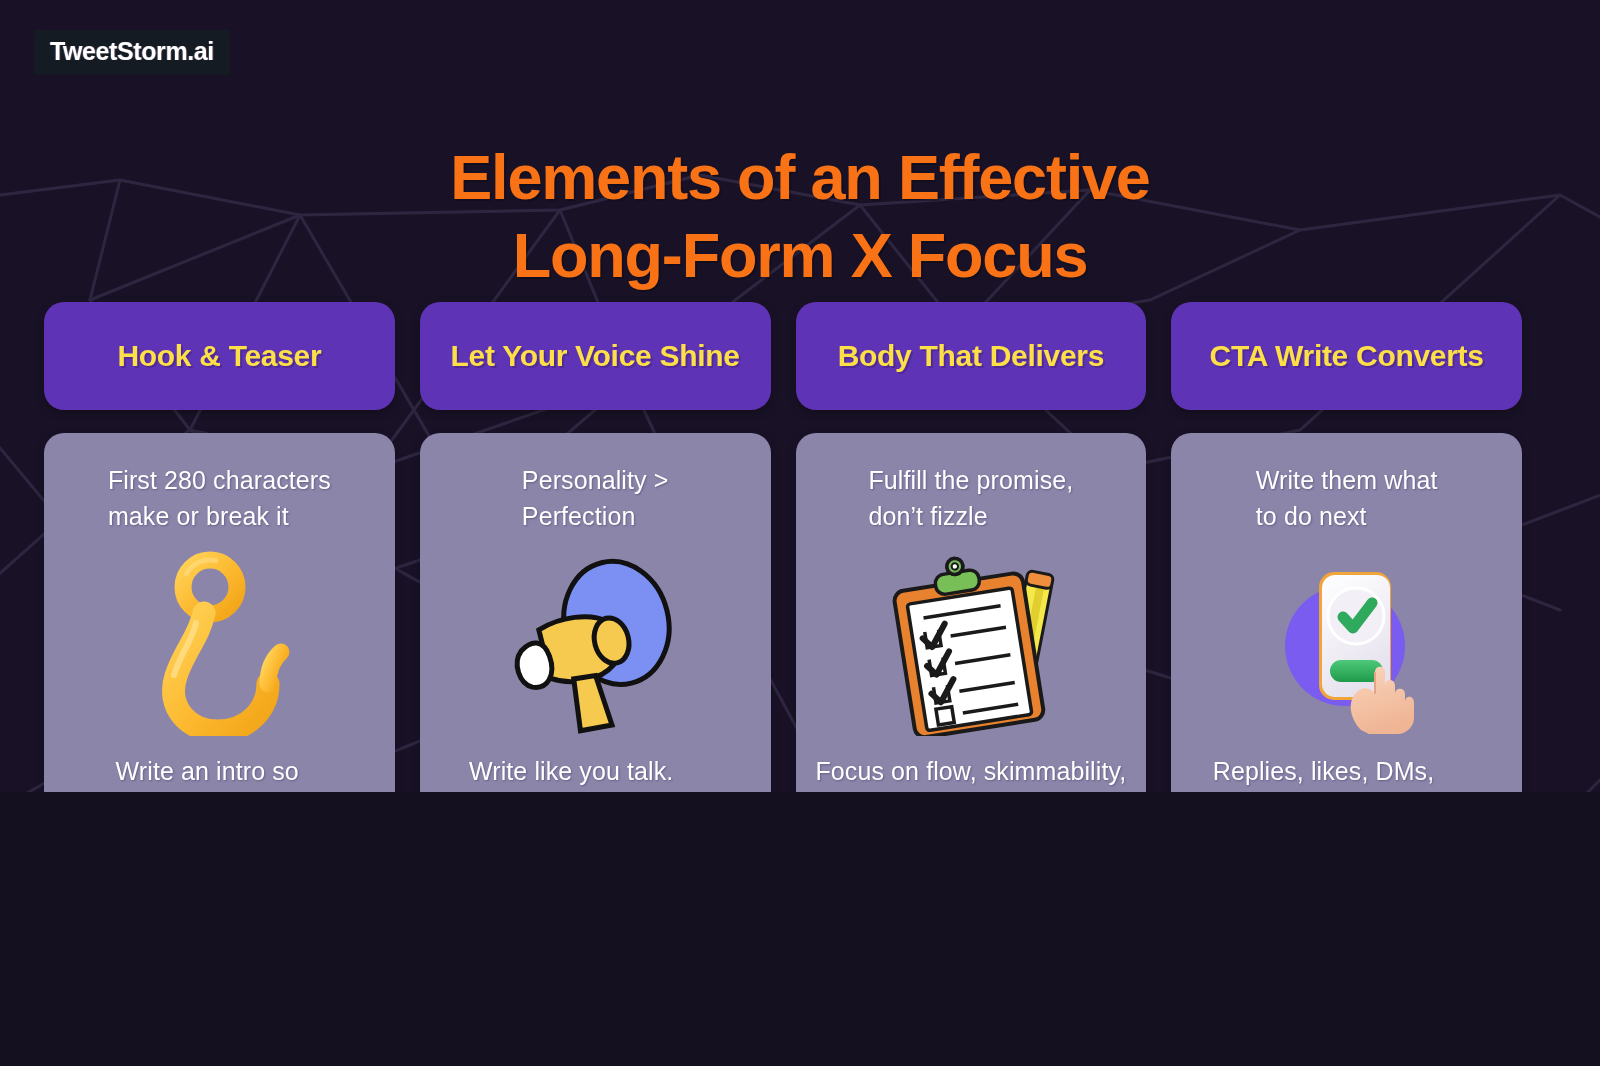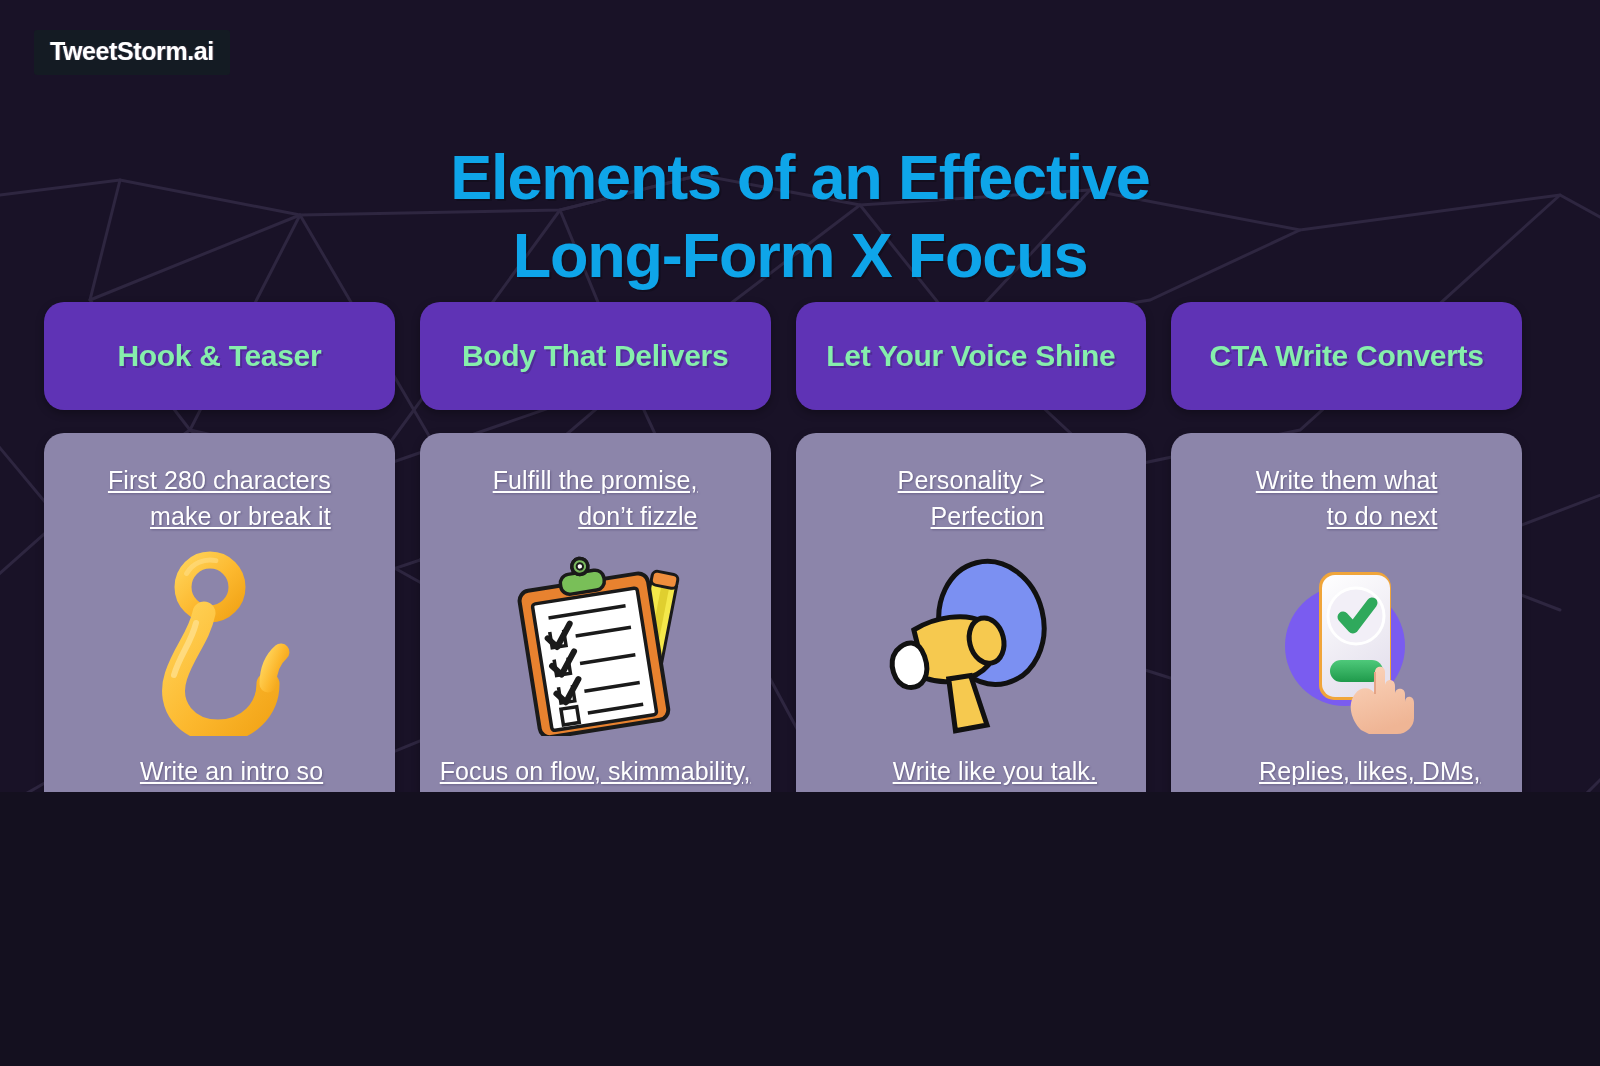--- a/index.html
+++ b/index.html
@@ -42,21 +42,21 @@
     text-shadow: 1px 0 0 rgba(255,140,140,0.25), -1px 0 0 rgba(120,180,255,0.25);
   }
 
   
   #title {
     position: absolute;
     left: 0;
     top: 96px;
     width: 1600px;
     text-align: center;
-    color: #0ea5e9;
+    color: #f97316;
     font-size: 63px;
     font-weight: bold;
     line-height: 1.24;
     letter-spacing: -1.2px;
     z-index: 5;
     text-shadow: 2px 2px 0 rgba(0,0,0,0.22);
   }
   #title .tl { display: block; }
 
   
@@ -79,21 +79,21 @@
     background: #5f33b5;
     border-radius: 20px;
     height: 108px;
     display: flex;
     align-items: center;
     justify-content: center;
     text-align: center;
     box-shadow: 0 3px 8px rgba(0,0,0,0.30);
   }
   .card-header .hdr-text {
-    color: #86efac;
+    color: #fde047;
     font-size: 30px;
     font-weight: bold;
     line-height: 1.32;
     letter-spacing: -0.3px;
     text-shadow: 2px 2px 0 rgba(0,0,0,0.17);
     padding: 0 12px;
   }
   .card-body {
     background: #8c85aa;
     border-radius: 20px;
@@ -103,25 +103,24 @@
     align-items: center;
     justify-content: space-between;
     padding: 26px 16px 26px 16px;
     box-sizing: border-box;
     box-shadow: 0 3px 8px rgba(0,0,0,0.28);
   }
   .body-top, .body-bottom {
     color: #ffffff;
     font-size: 25px;
     line-height: 1.42;
-    text-align: right;
+    text-align: left;
     letter-spacing: 0.1px;
     text-shadow: 1px 1px 2px rgba(60,50,90,0.45);
     white-space: pre-line;
-    text-decoration: underline;
   }
   .body-top { padding-top: 4px; }
   .body-bottom { padding-bottom: 2px; }
   .icon-slot {
     flex: 1 1 auto;
     display: flex;
     align-items: center;
     justify-content: center;
     width: 100%;
   }
@@ -217,20 +216,52 @@
           </svg>
         </div>
         <div class="body-bottom">Write an intro so
 strong they bold to
 click “Show More”</div>
       </div>
     </div>
 
     <div class="card-col">
       <div class="card-header">
+        <span class="hdr-text">Let Your
+Voice Shine</span>
+      </div>
+      <div class="card-body">
+        <div class="body-top">Personality &gt;
+Perfection</div>
+        <div class="icon-slot">
+
+          <svg width="175" height="180" viewBox="0 0 175 180">
+            <g transform="rotate(-14 90 90)">
+
+              <ellipse cx="113" cy="74" rx="52" ry="62" fill="#7b90f2" stroke="#111111" stroke-width="5"></ellipse>
+
+              <path d="M36 62 C60 54 90 58 104 70 C116 81 114 104 100 114 C84 126 54 124 36 112 Z" fill="#f5c košt"></path>
+              <path d="M36 62 C60 54 90 58 104 70 C116 81 114 104 100 114 C84 126 54 124 36 112 Z" fill="#f6c94f" stroke="#111111" stroke-width="5"></path>
+
+              <ellipse cx="104" cy="90" rx="17" ry="23" fill="#f6c94f" stroke="#111111" stroke-width="5"></ellipse>
+
+              <path d="M14 78 C26 70 38 72 40 90 C42 110 30 122 16 116 C4 110 2 88 14 78 Z" fill="#ffffff" stroke="#111111" stroke-width="5"></path>
+
+              <path d="M58 118 L52 170 L84 172 L80 120 Z" fill="#f6c94f" stroke="#111111" stroke-width="5"></path>
+            </g>
+          </svg>
+        </div>
+        <div class="body-bottom">Write like you talk.
+Authentic, human tone
+wins on X</div>
+      </div>
+    </div>
+
+    <div class="card-col">
+      <div class="card-header">
         <span class="hdr-text">Body That
 Delivers</span>
       </div>
       <div class="card-body">
         <div class="body-top">Fulfill the promise,
 don’t fizzle</div>
         <div class="icon-slot">
 
           <svg width="185" height="185" viewBox="0 0 185 185">
             <g transform="rotate(-9 92 92)">
@@ -268,52 +299,20 @@
               <line x1="74" y1="138" x2="130" y2="138" stroke="#1a1a1a" stroke-width="3.5"></line>
 
               <rect x="48" y="152" width="16" height="16" fill="none" stroke="#1a1a1a" stroke-width="3.5"></rect>
               <line x1="74" y1="160" x2="130" y2="160" stroke="#1a1a1a" stroke-width="3.5"></line>
             </g>
           </svg>
         </div>
         <div class="body-bottom">Focus on flow, skimmability,
 formatting like bold text,
 bullets, clean tone</div>
-      </div>
-    </div>
-
-    <div class="card-col">
-      <div class="card-header">
-        <span class="hdr-text">Let Your
-Voice Shine</span>
-      </div>
-      <div class="card-body">
-        <div class="body-top">Personality &gt;
-Perfection</div>
-        <div class="icon-slot">
-
-          <svg width="175" height="180" viewBox="0 0 175 180">
-            <g transform="rotate(-14 90 90)">
-
-              <ellipse cx="113" cy="74" rx="52" ry="62" fill="#7b90f2" stroke="#111111" stroke-width="5"></ellipse>
-
-              <path d="M36 62 C60 54 90 58 104 70 C116 81 114 104 100 114 C84 126 54 124 36 112 Z" fill="#f5c košt"></path>
-              <path d="M36 62 C60 54 90 58 104 70 C116 81 114 104 100 114 C84 126 54 124 36 112 Z" fill="#f6c94f" stroke="#111111" stroke-width="5"></path>
-
-              <ellipse cx="104" cy="90" rx="17" ry="23" fill="#f6c94f" stroke="#111111" stroke-width="5"></ellipse>
-
-              <path d="M14 78 C26 70 38 72 40 90 C42 110 30 122 16 116 C4 110 2 88 14 78 Z" fill="#ffffff" stroke="#111111" stroke-width="5"></path>
-
-              <path d="M58 118 L52 170 L84 172 L80 120 Z" fill="#f6c94f" stroke="#111111" stroke-width="5"></path>
-            </g>
-          </svg>
-        </div>
-        <div class="body-bottom">Write like you talk.
-Authentic, human tone
-wins on X</div>
       </div>
     </div>
 
     <div class="card-col">
       <div class="card-header">
         <span class="hdr-text">CTA Write
 Converts</span>
       </div>
       <div class="card-body">
         <div class="body-top">Write them what

